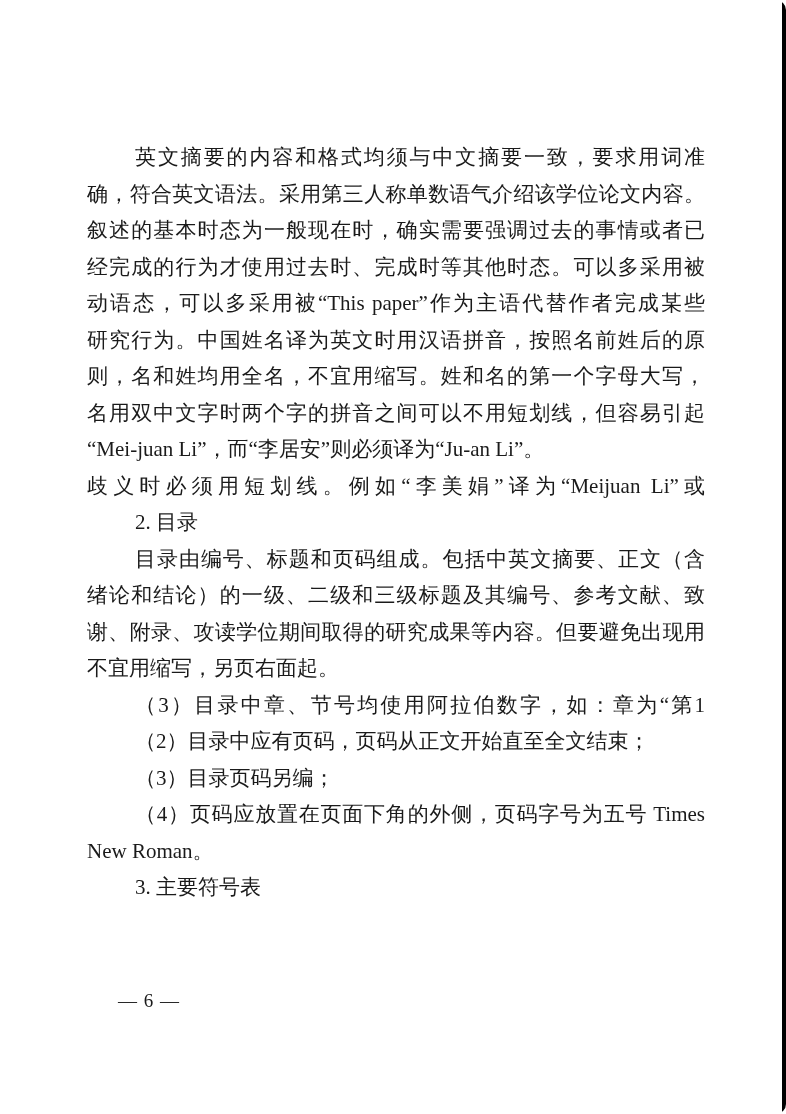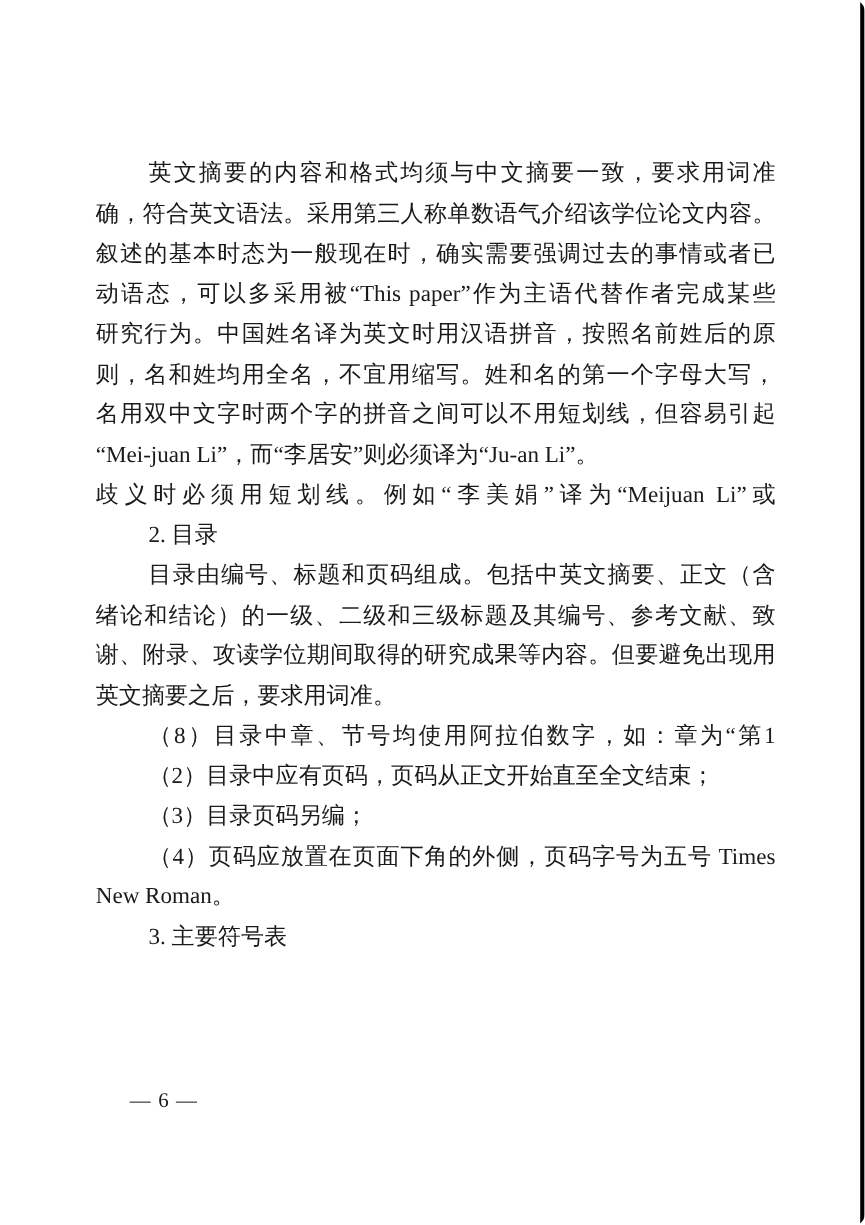--- a/index.html
+++ b/index.html
@@ -63,32 +63,33 @@
   }
 </style>
 </head>
 <body>
 
 <div class="page">
   <div class="text-block" id="text-block">
       <div class="line just ind">英文摘要的内容和格式均须与中文摘要一致，要求用词准</div>
       <div class="line just">确，符合英文语法。采用第三人称单数语气介绍该学位论文内容。</div>
       <div class="line just">叙述的基本时态为一般现在时，确实需要强调过去的事情或者已</div>
+      <div class="line just">经完成的行为才使用过去时、完成时等其他时态。可以多采用被</div>
       <div class="line just">动语态，可以多采用被“This paper”作为主语代替作者完成某些</div>
       <div class="line just">研究行为。中国姓名译为英文时用汉语拼音，按照名前姓后的原</div>
       <div class="line just">则，名和姓均用全名，不宜用缩写。姓和名的第一个字母大写，</div>
       <div class="line just">名用双中文字时两个字的拼音之间可以不用短划线，但容易引起</div>
       <div class="line">“Mei-juan Li”，而“李居安”则必须译为“Ju-an Li”。</div>
       <div class="line just">歧义时必须用短划线。例如“李美娟”译为“Meijuan Li”或</div>
       <div class="line ind">2. 目录</div>
       <div class="line just ind">目录由编号、标题和页码组成。包括中英文摘要、正文（含</div>
       <div class="line just">绪论和结论）的一级、二级和三级标题及其编号、参考文献、致</div>
       <div class="line just">谢、附录、攻读学位期间取得的研究成果等内容。但要避免出现用</div>
-      <div class="line">英文摘要之后，要求用词准。</div>
-      <div class="line just ind">（8）目录中章、节号均使用阿拉伯数字，如：章为“第1</div>
+      <div class="line">不宜用缩写，另页右面起。</div>
+      <div class="line just ind">（3）目录中章、节号均使用阿拉伯数字，如：章为“第1</div>
       <div class="line ind">（2）目录中应有页码，页码从正文开始直至全文结束；</div>
       <div class="line ind">（3）目录页码另编；</div>
       <div class="line just ind">（4）页码应放置在页面下角的外侧，页码字号为五号 Times</div>
       <div class="line">New Roman。</div>
       <div class="line ind">3. 主要符号表</div>
     </div>
   <div class="page-footer">— 6 —</div>
   <div class="edge-line"></div>
 </div>
 

